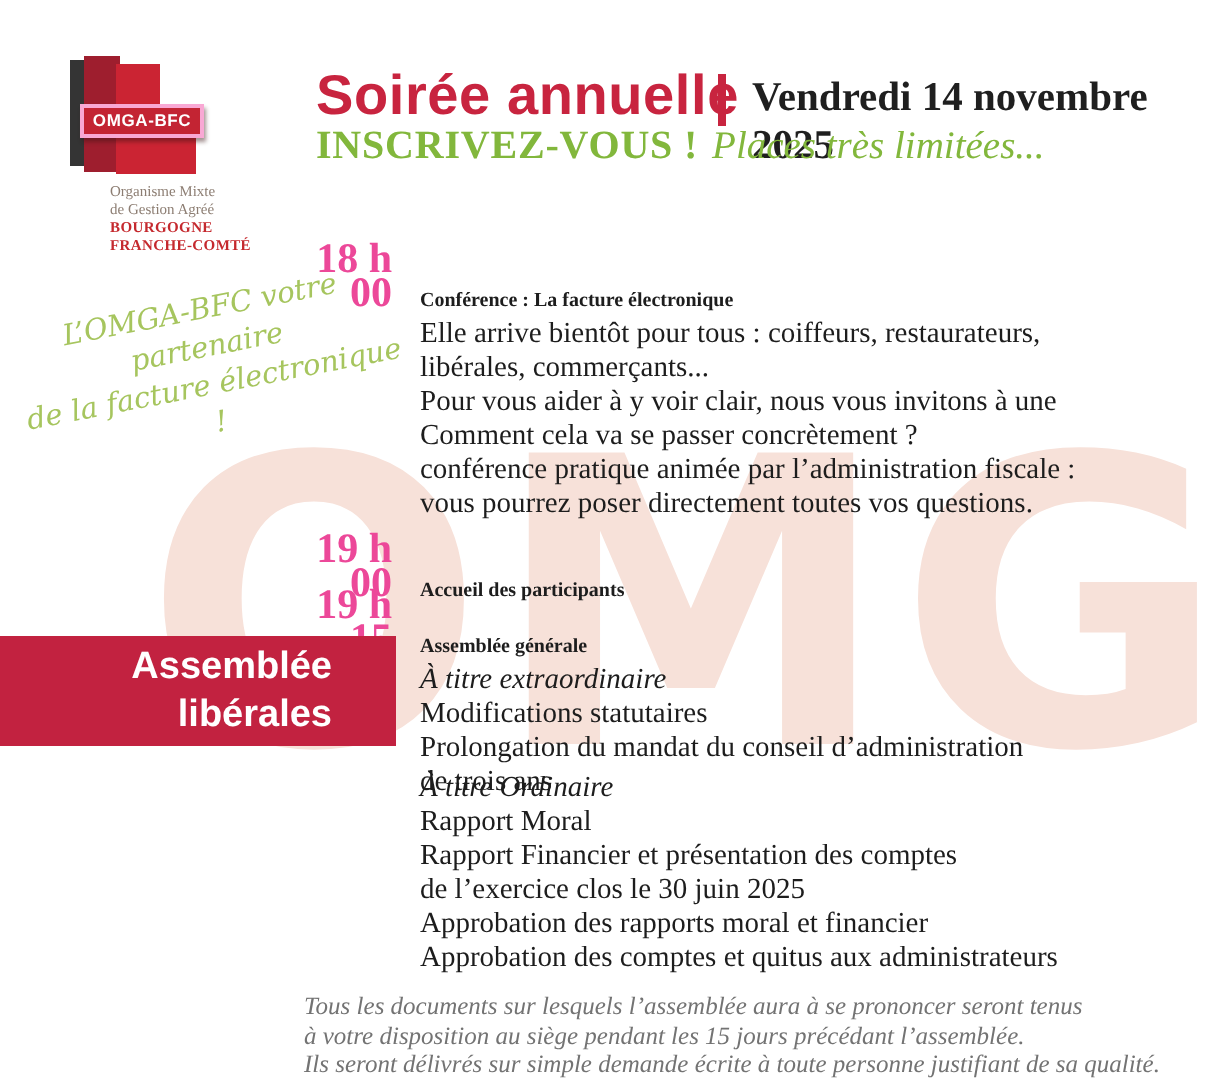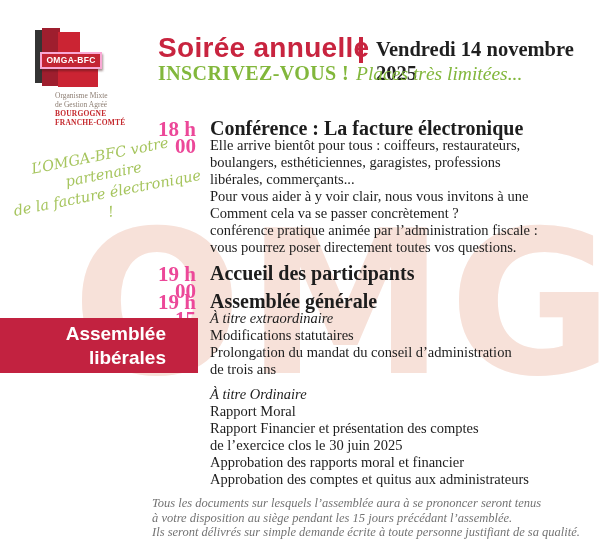--- a/index.html
+++ b/index.html
@@ -50,21 +50,21 @@
     transform:rotate(-11deg);transform-origin:left top;
     color:#a6c55e;font-style:italic;font-size:14.5px;line-height:19px;
     text-align:center;font-family:"DejaVu Serif",serif;
   }
   
   .time{
     position:absolute;left:140px;width:56px;text-align:right;
     color:#ec4899;font-weight:bold;font-size:21px;line-height:17px;
   }
   .sched{position:absolute;left:210px;width:395px;font-size:14.5px;line-height:17px;}
-  .sched .hd{font-weight:bold;font-size:20px;}
+  .sched .hd{font-weight:bold;font-size:10px;margin-top:22px;}
   .sched .it{font-style:italic;}
   .t1{top:121px;} .c1{top:120px;}
   .t2{top:266px;} .c2{top:265px;}
   .t3{top:294px;} .c3{top:293px;}
   .c4{top:386px;}
   
   .banner{
     position:absolute;left:0;top:318px;width:198px;height:55px;
     background:#c22240;color:#ffffff;box-sizing:border-box;
     font-family:"Liberation Sans",sans-serif;font-weight:bold;
@@ -109,21 +109,20 @@
 
     <div class="handnote">
       <div>L’OMGA-BFC votre partenaire</div>
       <div>de la facture électronique !</div>
     </div>
 
     <div class="time t1">18 h 00</div>
     <div class="sched c1">
       <div class="hd">Conférence : La facture électronique</div>
       <div>Elle arrive bientôt pour tous : coiffeurs, restaurateurs,</div>
-      <div>boulangers, esthéticiennes, garagistes, professions</div>
       <div>libérales, commerçants...</div>
       <div>Pour vous aider à y voir clair, nous vous invitons à une</div>
       <div>Comment cela va se passer concrètement ?</div>
       <div>conférence pratique animée par l’administration fiscale :</div>
       <div>vous pourrez poser directement toutes vos questions.</div>
     </div>
 
     <div class="time t2">19 h 00</div>
     <div class="sched c2">
       <div class="hd">Accueil des participants</div>

